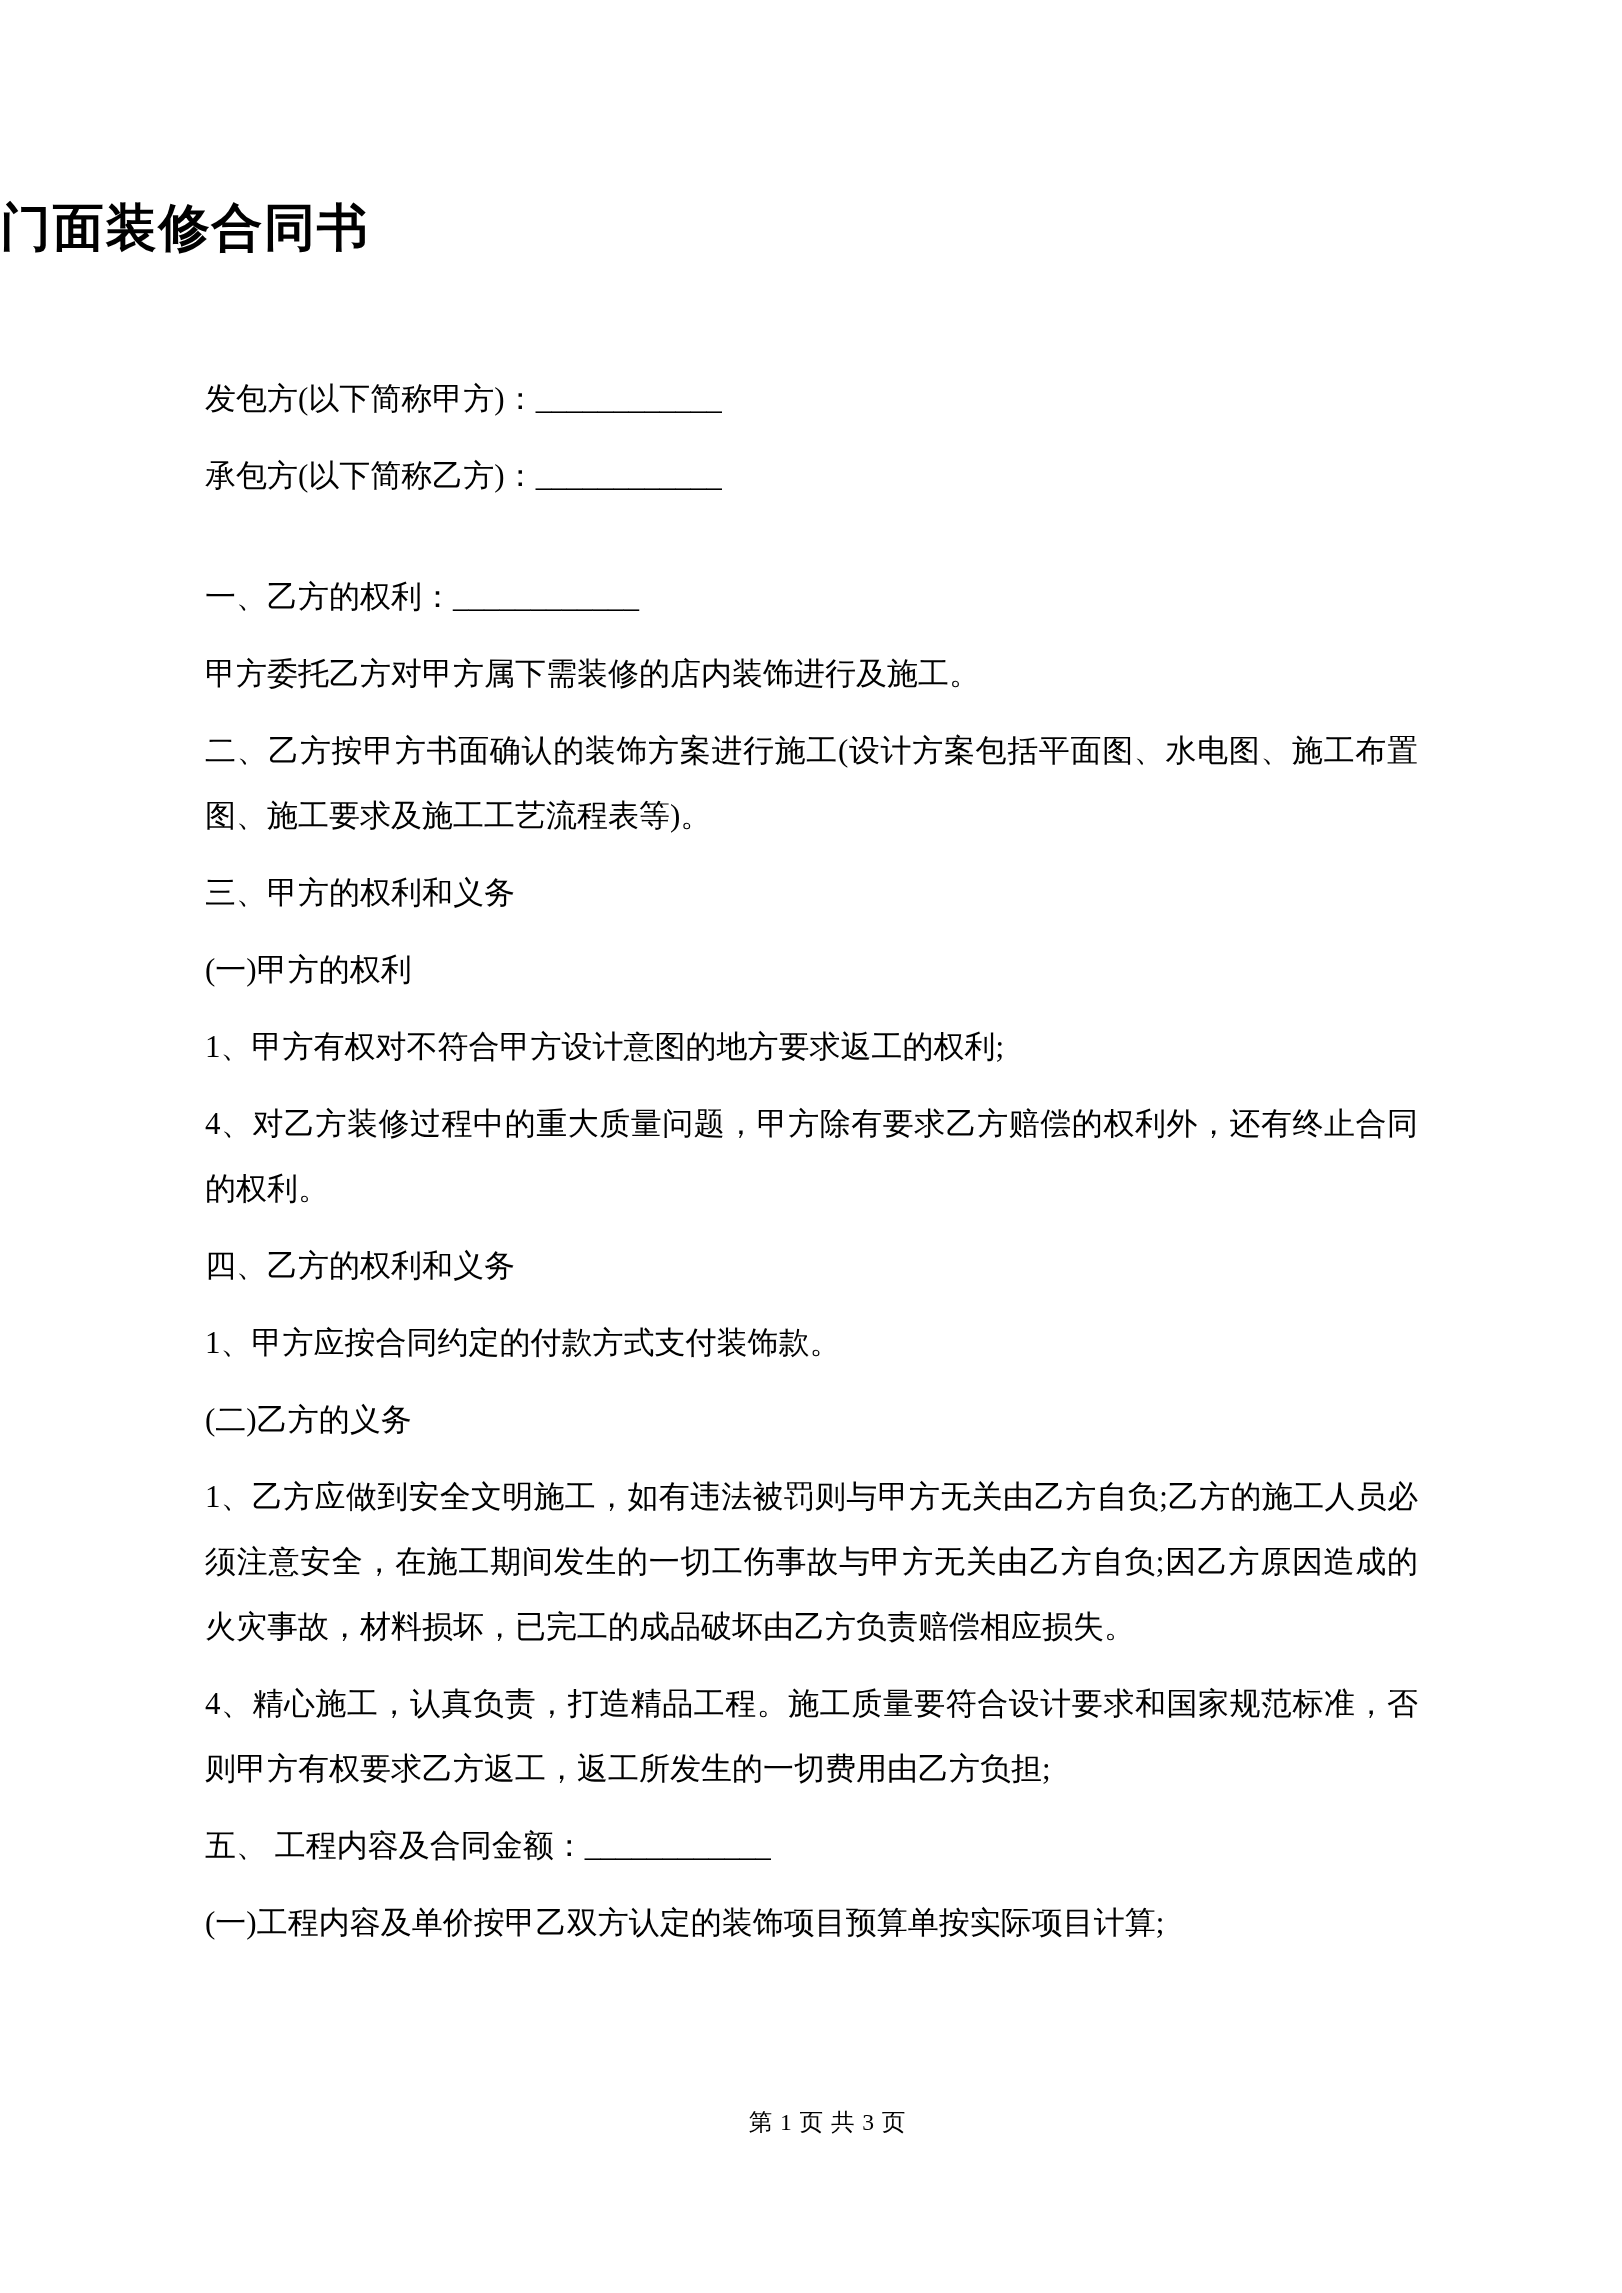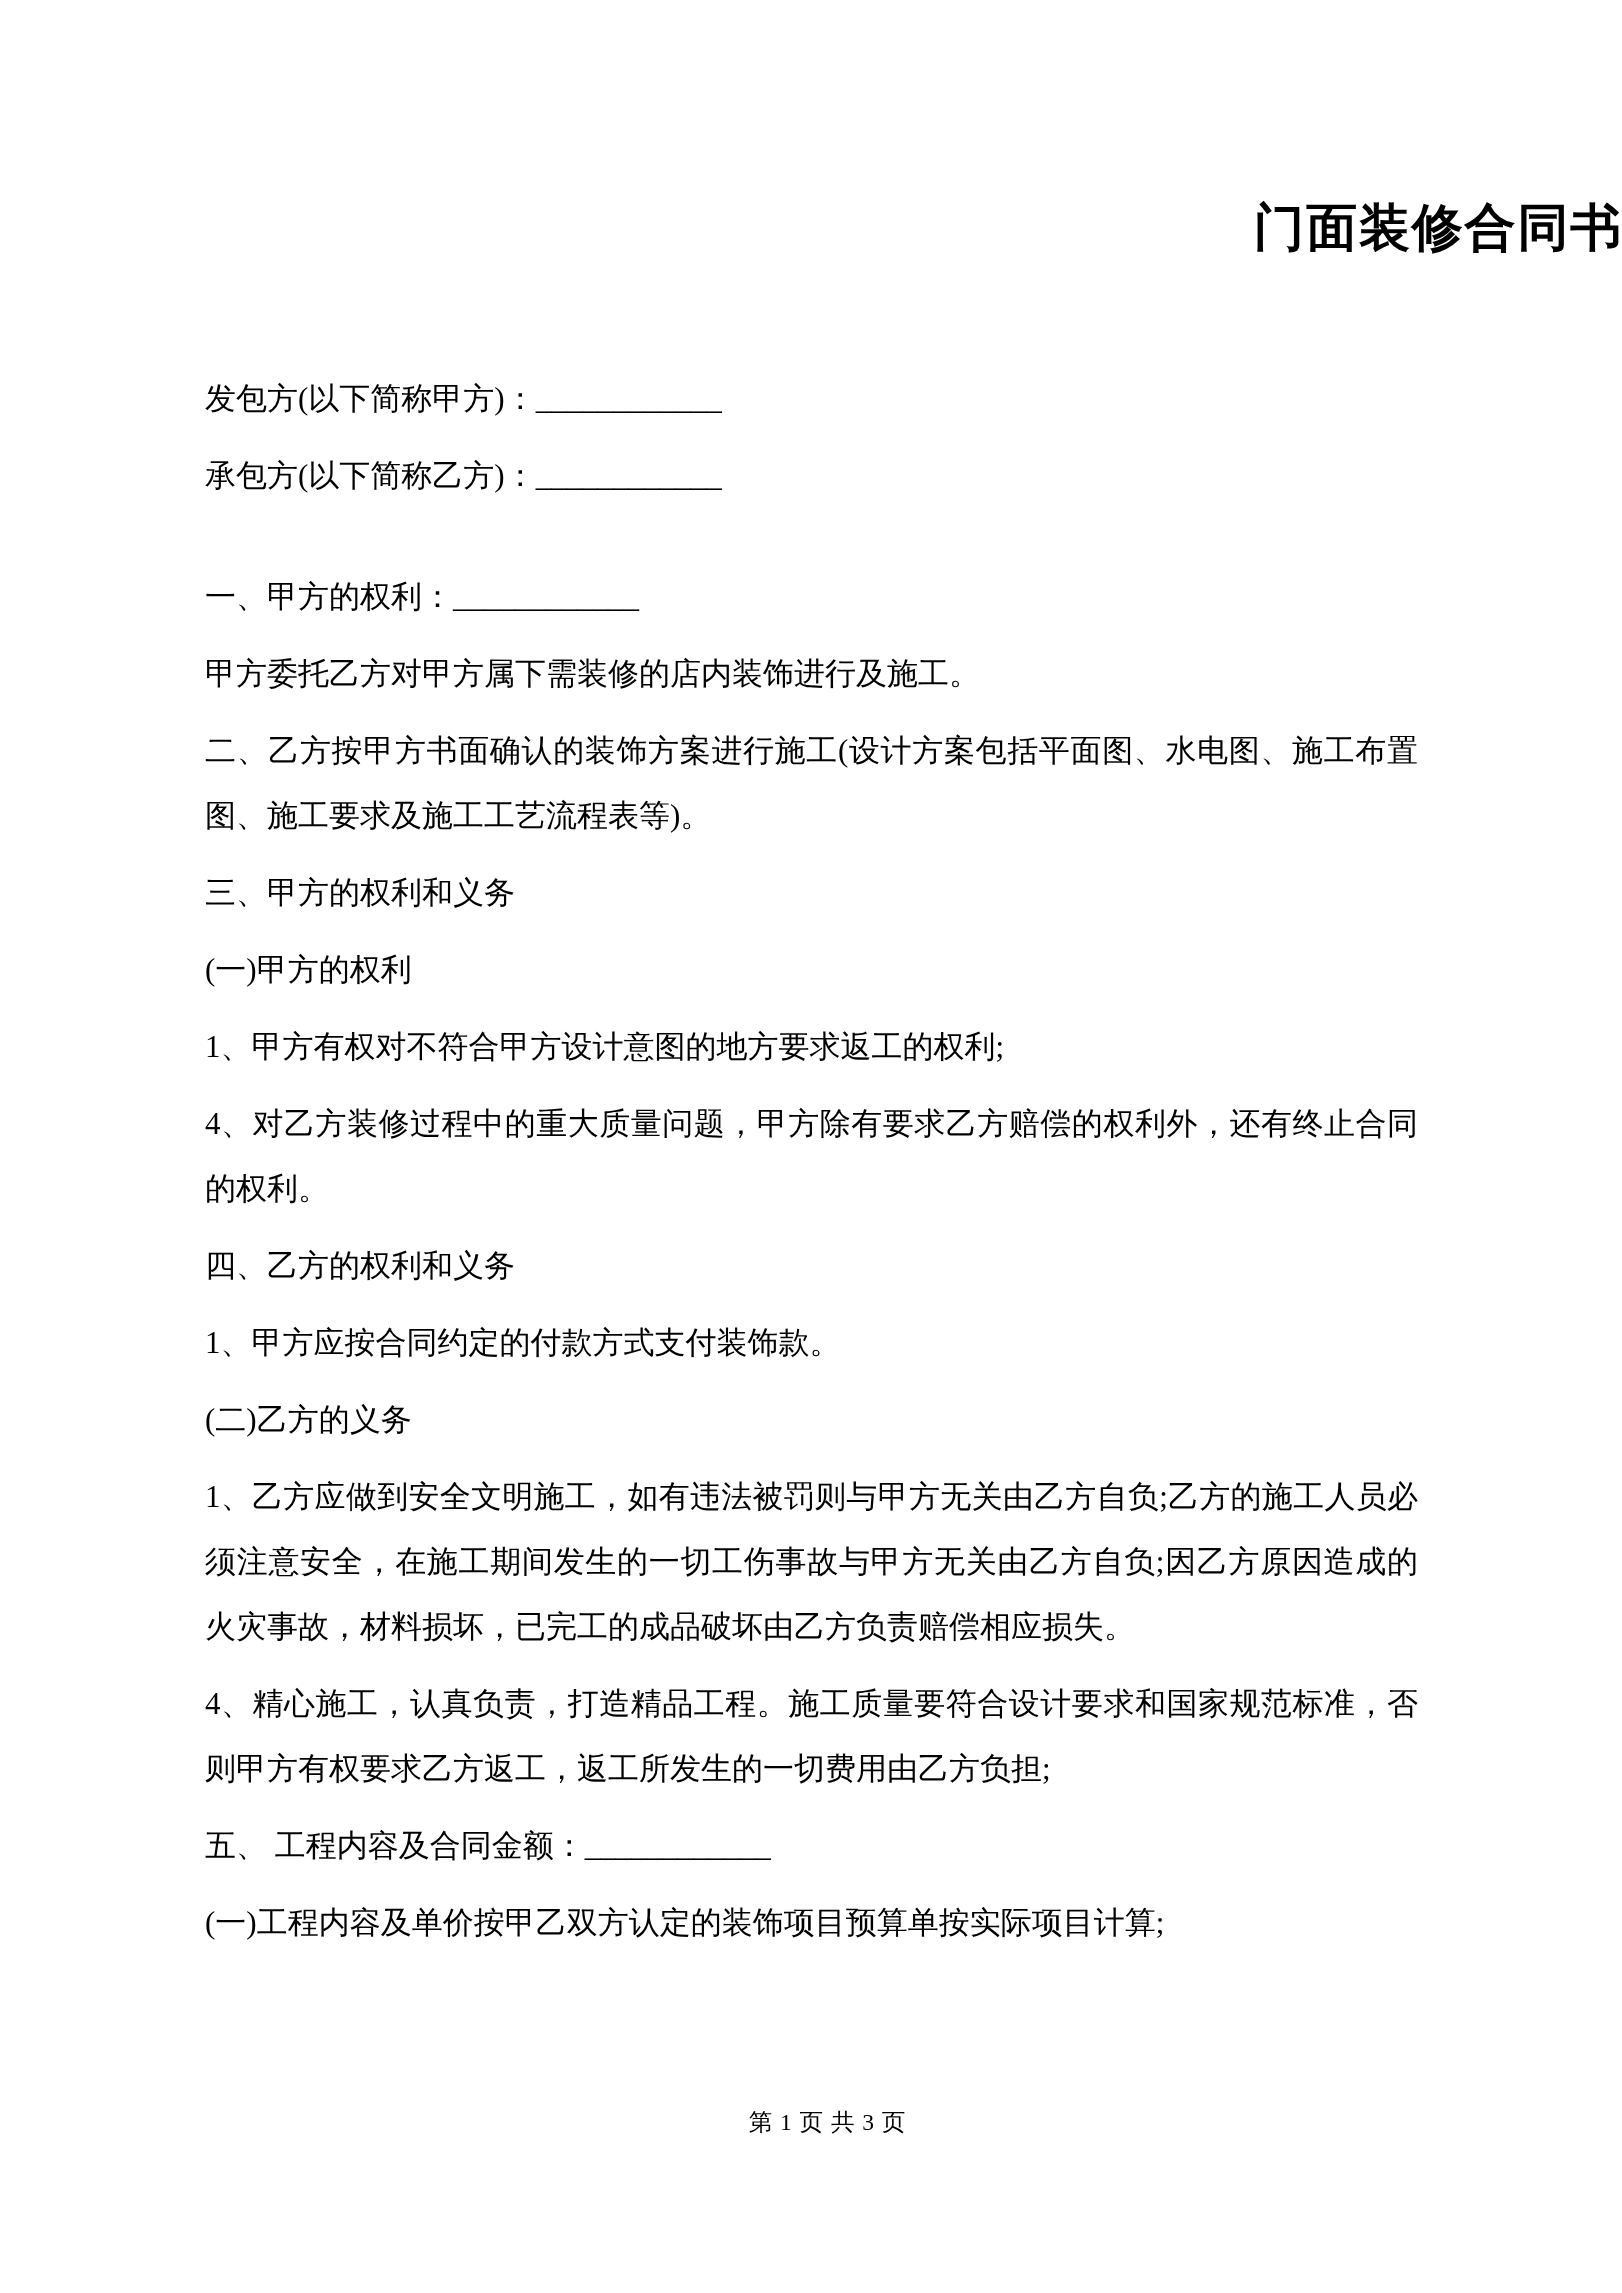--- a/index.html
+++ b/index.html
@@ -12,26 +12,25 @@
     width: 1623px;
     height: 2294px;
     background: #ffffff;
     color: #000000;
     font-family: "Liberation Serif", "DejaVu Serif", serif;
     overflow: hidden;
   }
   .title {
     margin: 0;
     padding-top: 198px;
-    text-align: right;
+    text-align: left;
     font-size: 51px;
     font-weight: 700;
     line-height: 1.2;
     letter-spacing: 1.8px;
-    padding-left: 40px;
   }
   .content {
     margin-top: 107px;
     padding: 0 193px;
   }
   .para {
     margin: 12px;
     font-size: 31px;
     line-height: 65px;
     text-align: justify;
@@ -54,21 +53,21 @@
 </head>
 <body>
 
 <div class="page">
 
   <h1 class="title">门面装修合同书</h1>
 
   <div class="content">
     <p class="para">发包方(以下简称甲方)：____________</p>
     <p class="para">承包方(以下简称乙方)：____________</p>
-    <p class="para section-gap">一、甲方的权利：____________</p>
+    <p class="para section-gap">一、乙方的权利：____________</p>
     <p class="para">甲方委托乙方对甲方属下需装修的店内装饰进行及施工。</p>
     <p class="para">二、乙方按甲方书面确认的装饰方案进行施工(设计方案包括平面图、水电图、施工布置图、施工要求及施工工艺流程表等)。</p>
     <p class="para">三、甲方的权利和义务</p>
     <p class="para">(一)甲方的权利</p>
     <p class="para">1、甲方有权对不符合甲方设计意图的地方要求返工的权利;</p>
     <p class="para">4、对乙方装修过程中的重大质量问题，甲方除有要求乙方赔偿的权利外，还有终止合同的权利。</p>
     <p class="para">四、乙方的权利和义务</p>
     <p class="para">1、甲方应按合同约定的付款方式支付装饰款。</p>
     <p class="para">(二)乙方的义务</p>
     <p class="para">1、乙方应做到安全文明施工，如有违法被罚则与甲方无关由乙方自负;乙方的施工人员必须注意安全，在施工期间发生的一切工伤事故与甲方无关由乙方自负;因乙方原因造成的火灾事故，材料损坏，已完工的成品破坏由乙方负责赔偿相应损失。</p>

